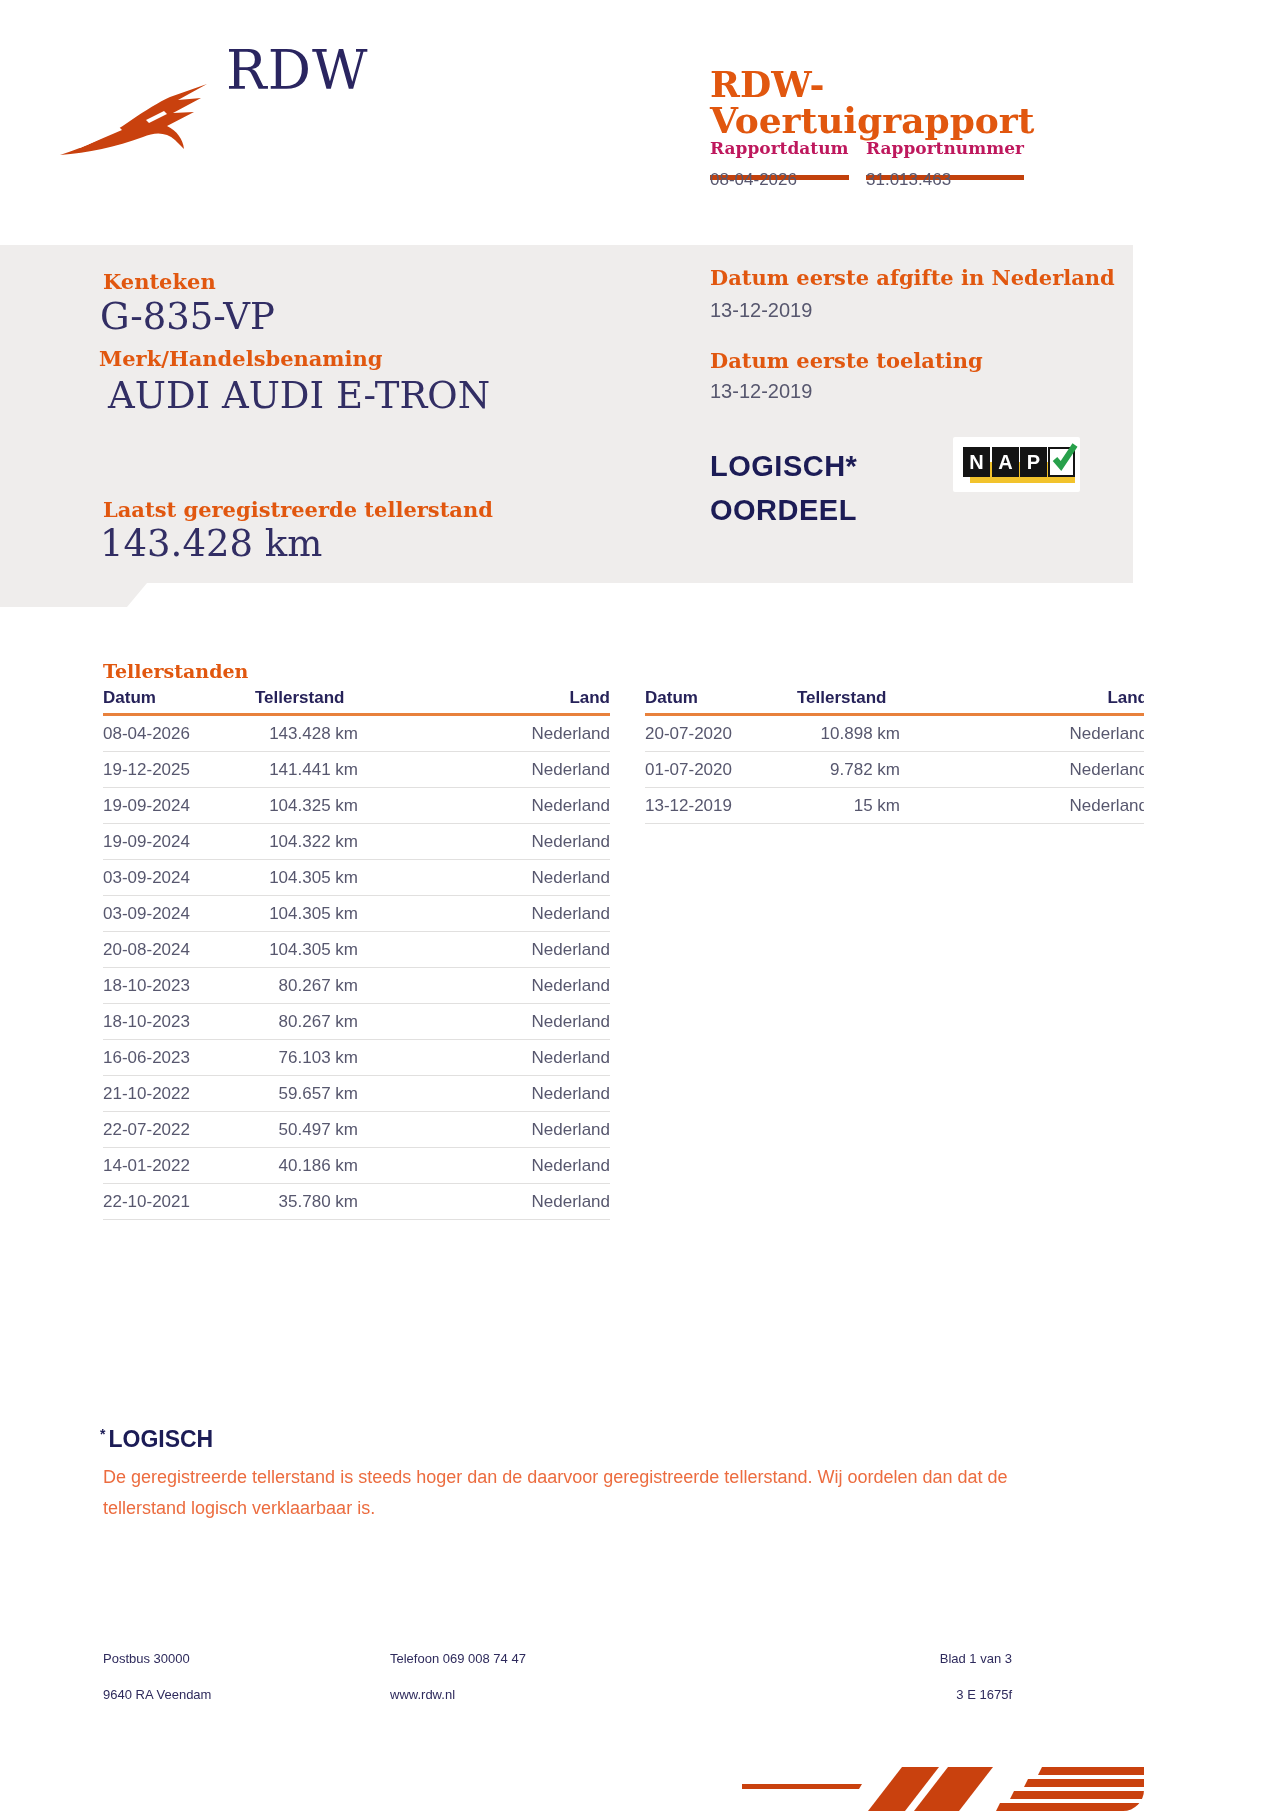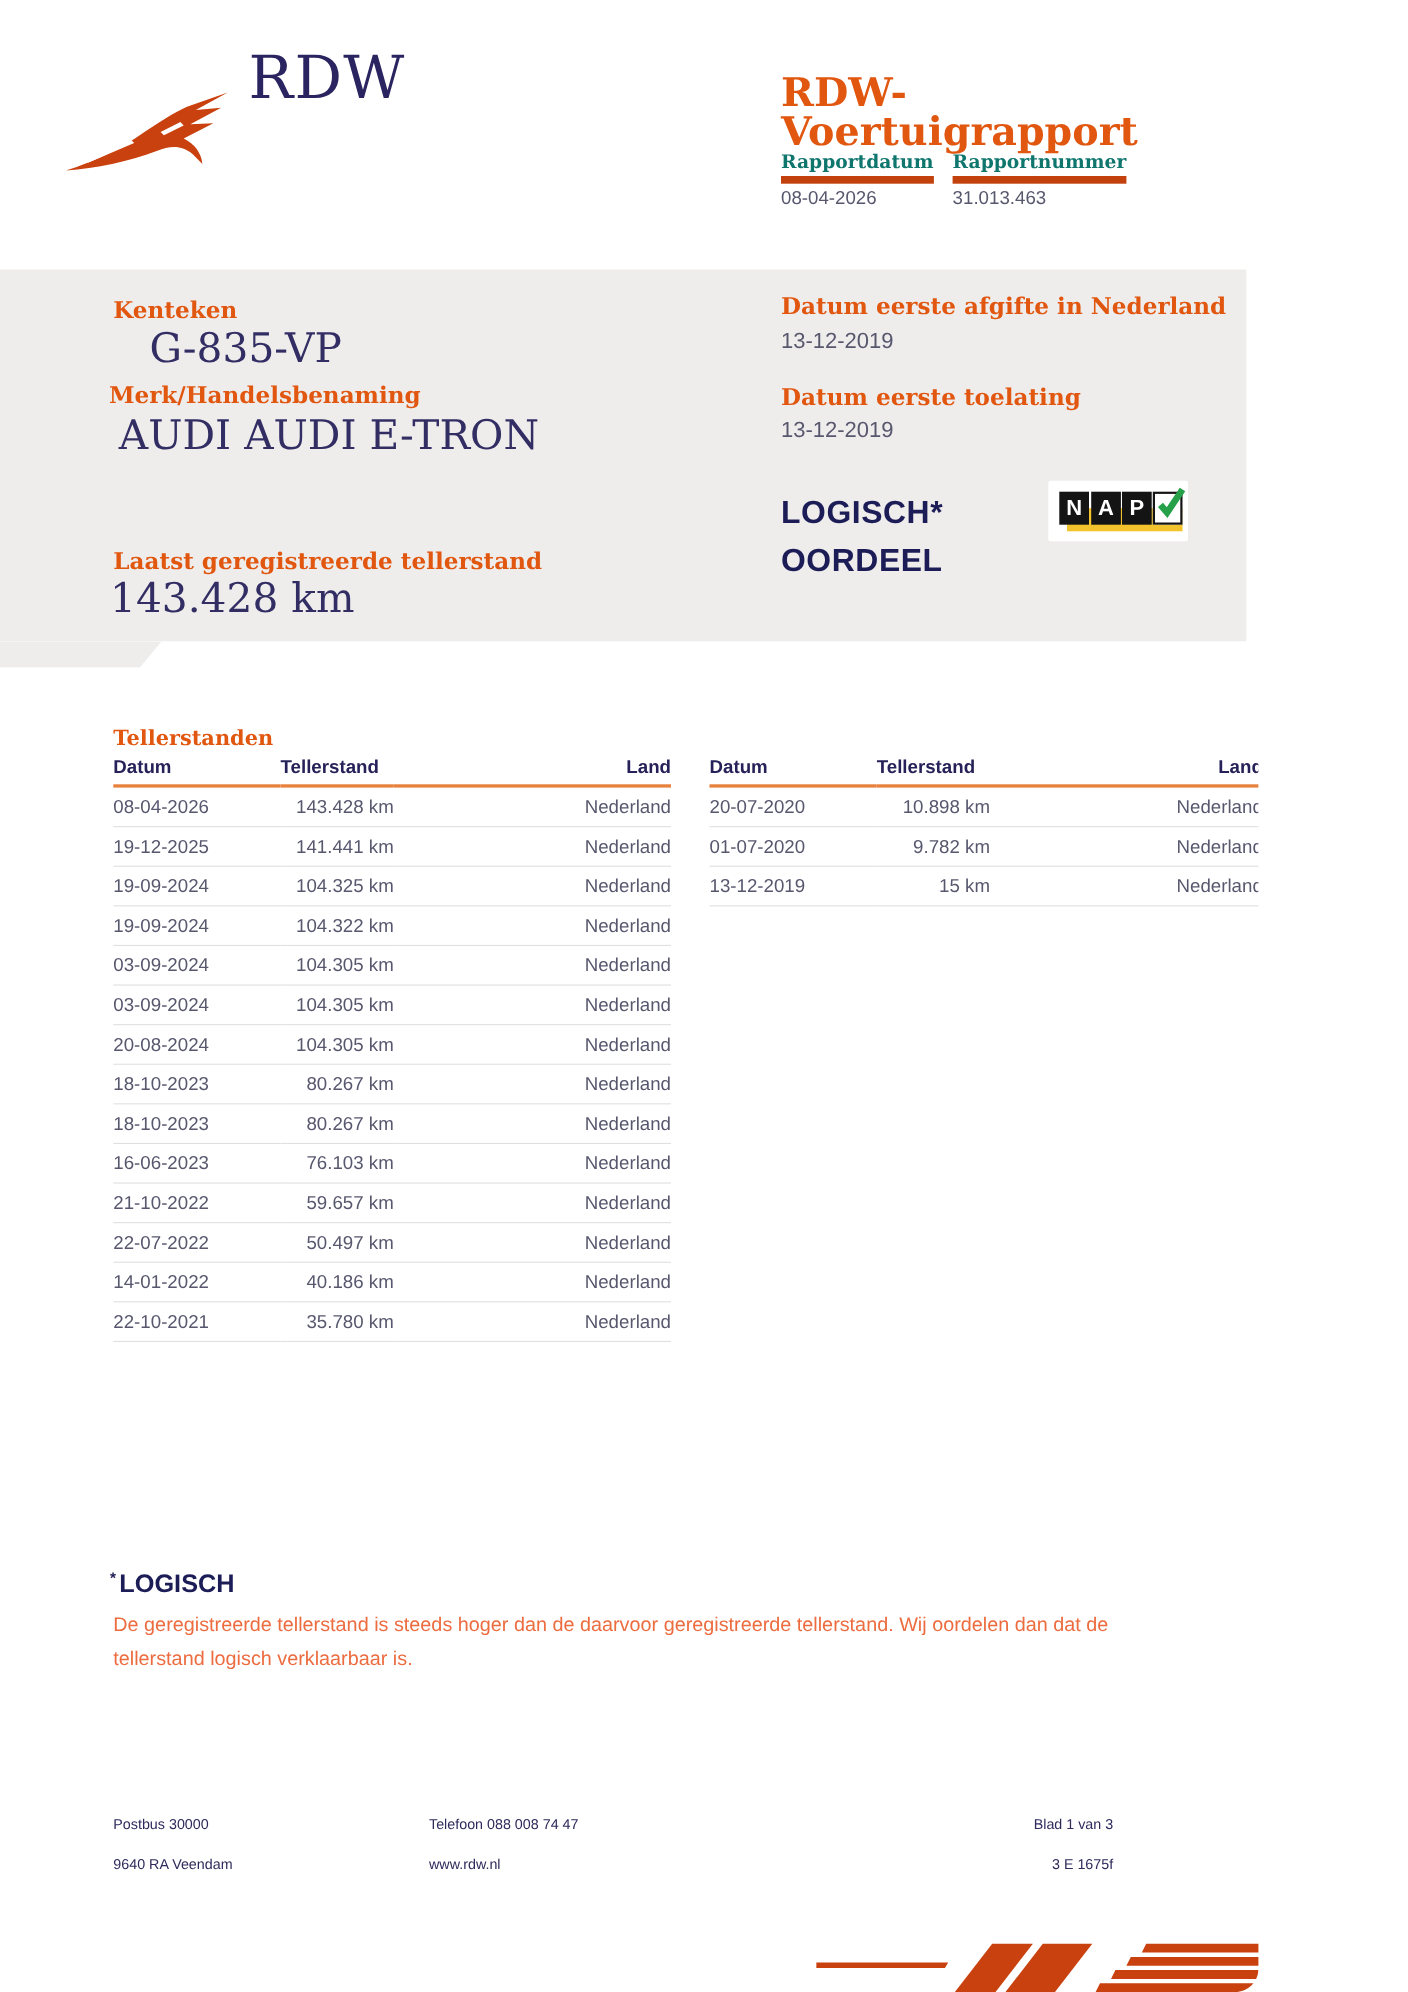--- a/index.html
+++ b/index.html
@@ -8,21 +8,21 @@
     background:#ffffff;font-family:"Liberation Sans",sans-serif;border-radius:21px;
   }
   .abs{position:absolute;}
 
   
   .rdw-word{font-family:"DejaVu Serif",serif;font-weight:500;font-size:54px;
     color:#2a2560;letter-spacing:1px;line-height:1;}
   .doc-title{font-family:"DejaVu Serif",serif;font-weight:bold;font-size:36px;
     color:#e1570f;line-height:1;}
   .meta-label{font-family:"DejaVu Serif",serif;font-weight:bold;font-size:17px;
-    color:#0f766e;display:inline-block;border-bottom:7px solid #c2410c;padding-bottom:2px;}
+    color:#be185d;display:inline-block;border-bottom:5px solid #c2410c;padding-bottom:17px;}
   .meta-value{font-size:17px;color:#57576e;}
 
   
   .grey-box{left:0;top:245px;width:1133px;height:338px;background:#efedec;}
   .grey-foot{left:0;top:583px;width:147px;height:24px;background:#efedec;
     clip-path:polygon(0 0,100% 0,86.4% 100%,0 100%);}
   .slab-label{font-family:"DejaVu Serif",serif;font-weight:bold;font-size:21px;
     color:#e1570f;line-height:1.1;}
   .serif-value{font-family:"DejaVu Serif",serif;font-size:37px;color:#322e64;line-height:1.1;}
   .sans-value{font-size:20px;color:#57576e;}
@@ -83,21 +83,21 @@
   <div class="abs" style="left:866px;top:138px;">
     <span class="meta-label">Rapportnummer</span>
   </div>
   <div class="abs meta-value" style="left:710px;top:170px;">08-04-2026</div>
   <div class="abs meta-value" style="left:866px;top:170px;">31.013.463</div>
 
   <div class="abs grey-box"></div>
   <div class="abs grey-foot"></div>
 
   <div class="abs slab-label" style="left:103px;top:270px;">Kenteken</div>
-  <div class="abs serif-value" style="left:100px;top:297px;margin-left:36px;">G-835-VP</div>
+  <div class="abs serif-value" style="left:100px;top:297px;">G-835-VP</div>
 
   <div class="abs slab-label" style="left:99px;top:347px;">Merk/Handelsbenaming</div>
   <div class="abs serif-value" style="left:108px;top:376px;">AUDI AUDI E-TRON</div>
 
   <div class="abs slab-label" style="left:710px;top:266px;">Datum eerste afgifte in Nederland</div>
   <div class="abs sans-value" style="left:710px;top:299px;">13-12-2019</div>
 
   <div class="abs slab-label" style="left:710px;top:349px;">Datum eerste toelating</div>
   <div class="abs sans-value" style="left:710px;top:380px;">13-12-2019</div>
 
@@ -242,21 +242,21 @@
       </tbody>
   </table>
 
   <div class="abs expl-title" style="left:100px;top:1426px;">
     <span class="ast">*</span><span>LOGISCH</span>
   </div>
   <div class="abs expl-text" style="left:103px;top:1462px;">De geregistreerde tellerstand is steeds hoger dan de daarvoor geregistreerde tellerstand. Wij oordelen dan dat de tellerstand logisch verklaarbaar is.</div>
 
   <div class="abs foot" style="left:103px;top:1652px;">Postbus 30000</div>
   <div class="abs foot" style="left:103px;top:1688px;">9640 RA Veendam</div>
-  <div class="abs foot" style="left:390px;top:1652px;">Telefoon 088 008 74 47</div>
+  <div class="abs foot" style="left:390px;top:1652px;">Telefoon 069 008 74 47</div>
   <div class="abs foot" style="left:390px;top:1688px;">www.rdw.nl</div>
   <div class="abs foot foot-right" style="right:132px;top:1652px;">Blad 1 van 3</div>
   <div class="abs foot foot-right" style="right:132px;top:1688px;">3 E 1675f</div>
 
   <div class="abs" style="left:742px;top:1764px;width:538px;height:47px;">
     <svg width="538" height="47" viewBox="0 0 538 47">
       <g fill="#c9410e">
         <polygon points="0,20 120,20 117,25 0,25"></polygon>
         <polygon points="126,47 160,3 197,3 163,47"></polygon>
         <polygon points="172,47 206,3 251,3 217,47"></polygon>

